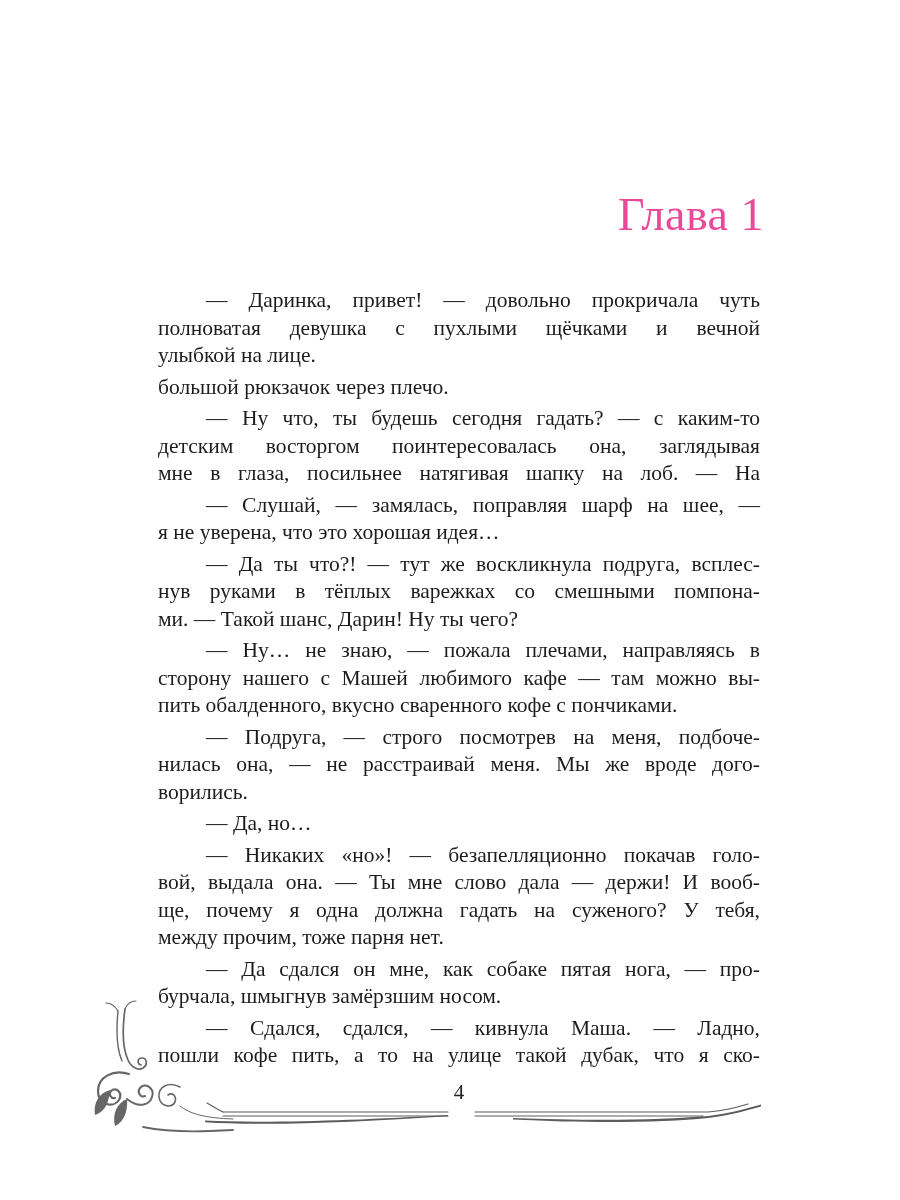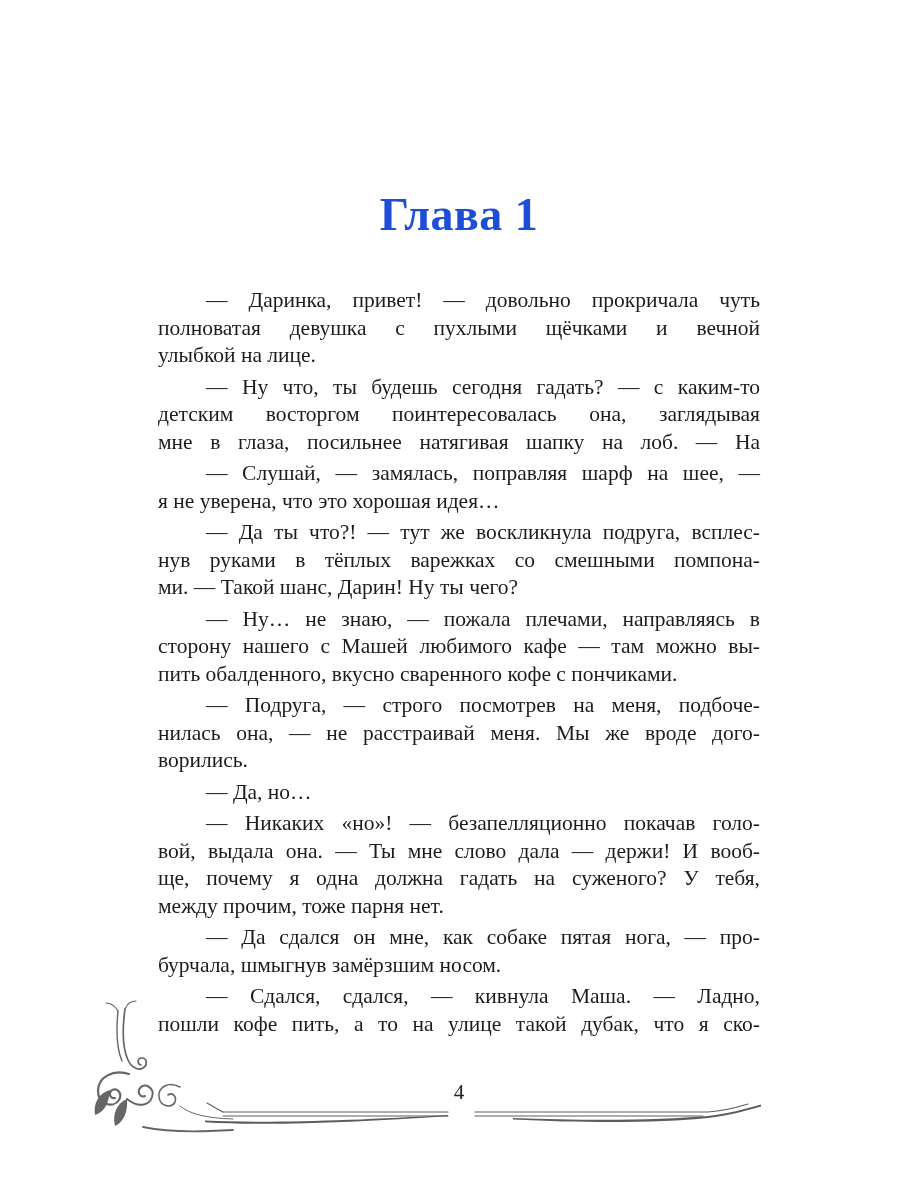--- a/index.html
+++ b/index.html
@@ -10,25 +10,25 @@
     background: #ffffff;
     overflow: hidden;
     font-family: "Liberation Serif", "DejaVu Serif", serif;
     color: #1c1c1c;
   }
   .chapter-title {
     position: absolute;
     left: 154px;
     top: 188px;
     width: 610px;
-    text-align: center;
+    text-align: right;
     font-size: 46px;
-    font-weight: 700;
+    font-weight: 400;
     letter-spacing: 0.5px;
-    color: #1d4ed8;
+    color: #ec4899;
   }
   .text-block {
     position: absolute;
     left: 154px;
     top: 283px;
     width: 610px;
     font-size: 21.5px;
     line-height: 27.5px;
   }
   .paragraph { margin: 4px; }
@@ -77,20 +77,21 @@
 
   <div class="chapter-title">Глава 1</div>
 
   <div class="text-block">
       <div class="paragraph">
         <div class="line first just">— Даринка, привет! — довольно прокричала чуть</div>
         <div class="line just">полноватая девушка с пухлыми щёчками и вечной</div>
         <div class="line">улыбкой на лице.</div>
       </div>
       <div class="paragraph">
+        <div class="line">большой рюкзачок через плечо.</div>
       </div>
       <div class="paragraph">
         <div class="line first just">— Ну что, ты будешь сегодня гадать? — с каким-то</div>
         <div class="line just">детским восторгом поинтересовалась она, заглядывая</div>
         <div class="line just">мне в глаза, посильнее натягивая шапку на лоб. — На</div>
       </div>
       <div class="paragraph">
         <div class="line first just">— Слушай, — замялась, поправляя шарф на шее, —</div>
         <div class="line">я не уверена, что это хорошая идея…</div>
       </div>

